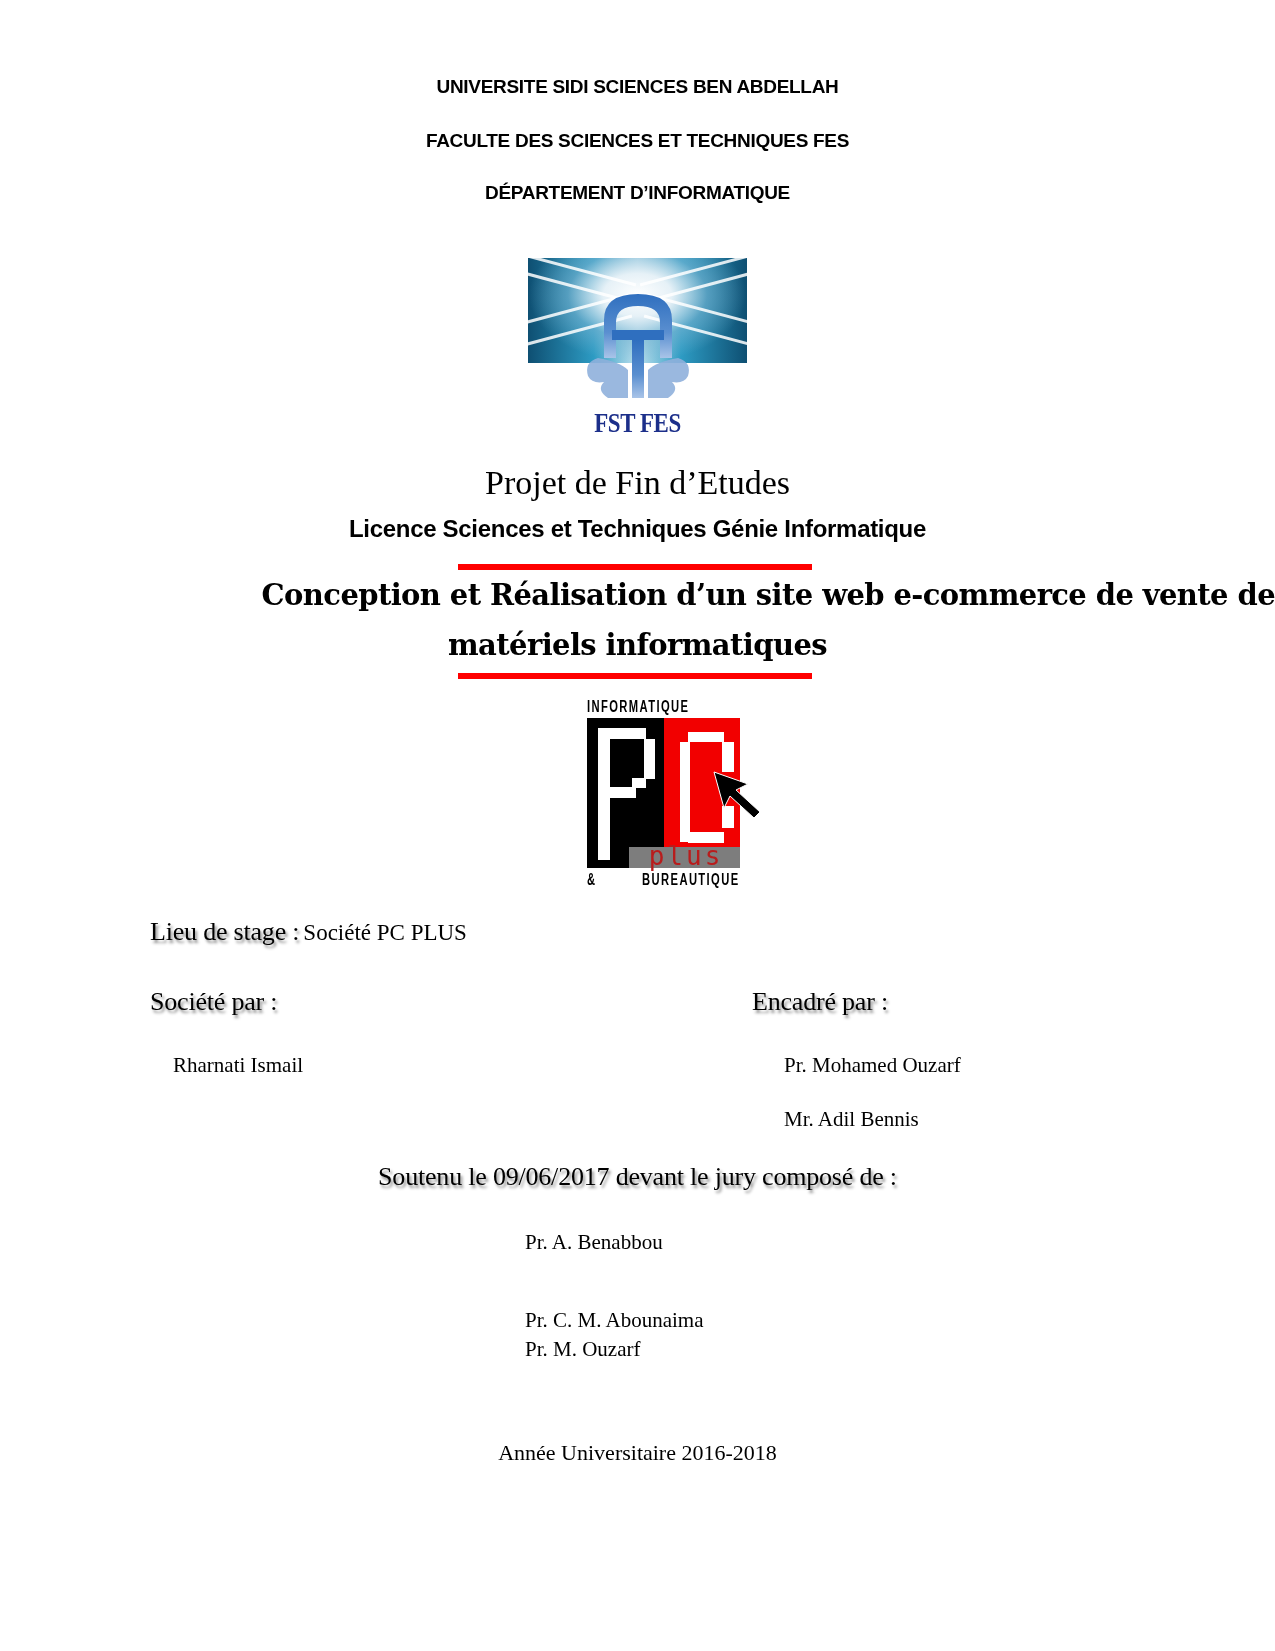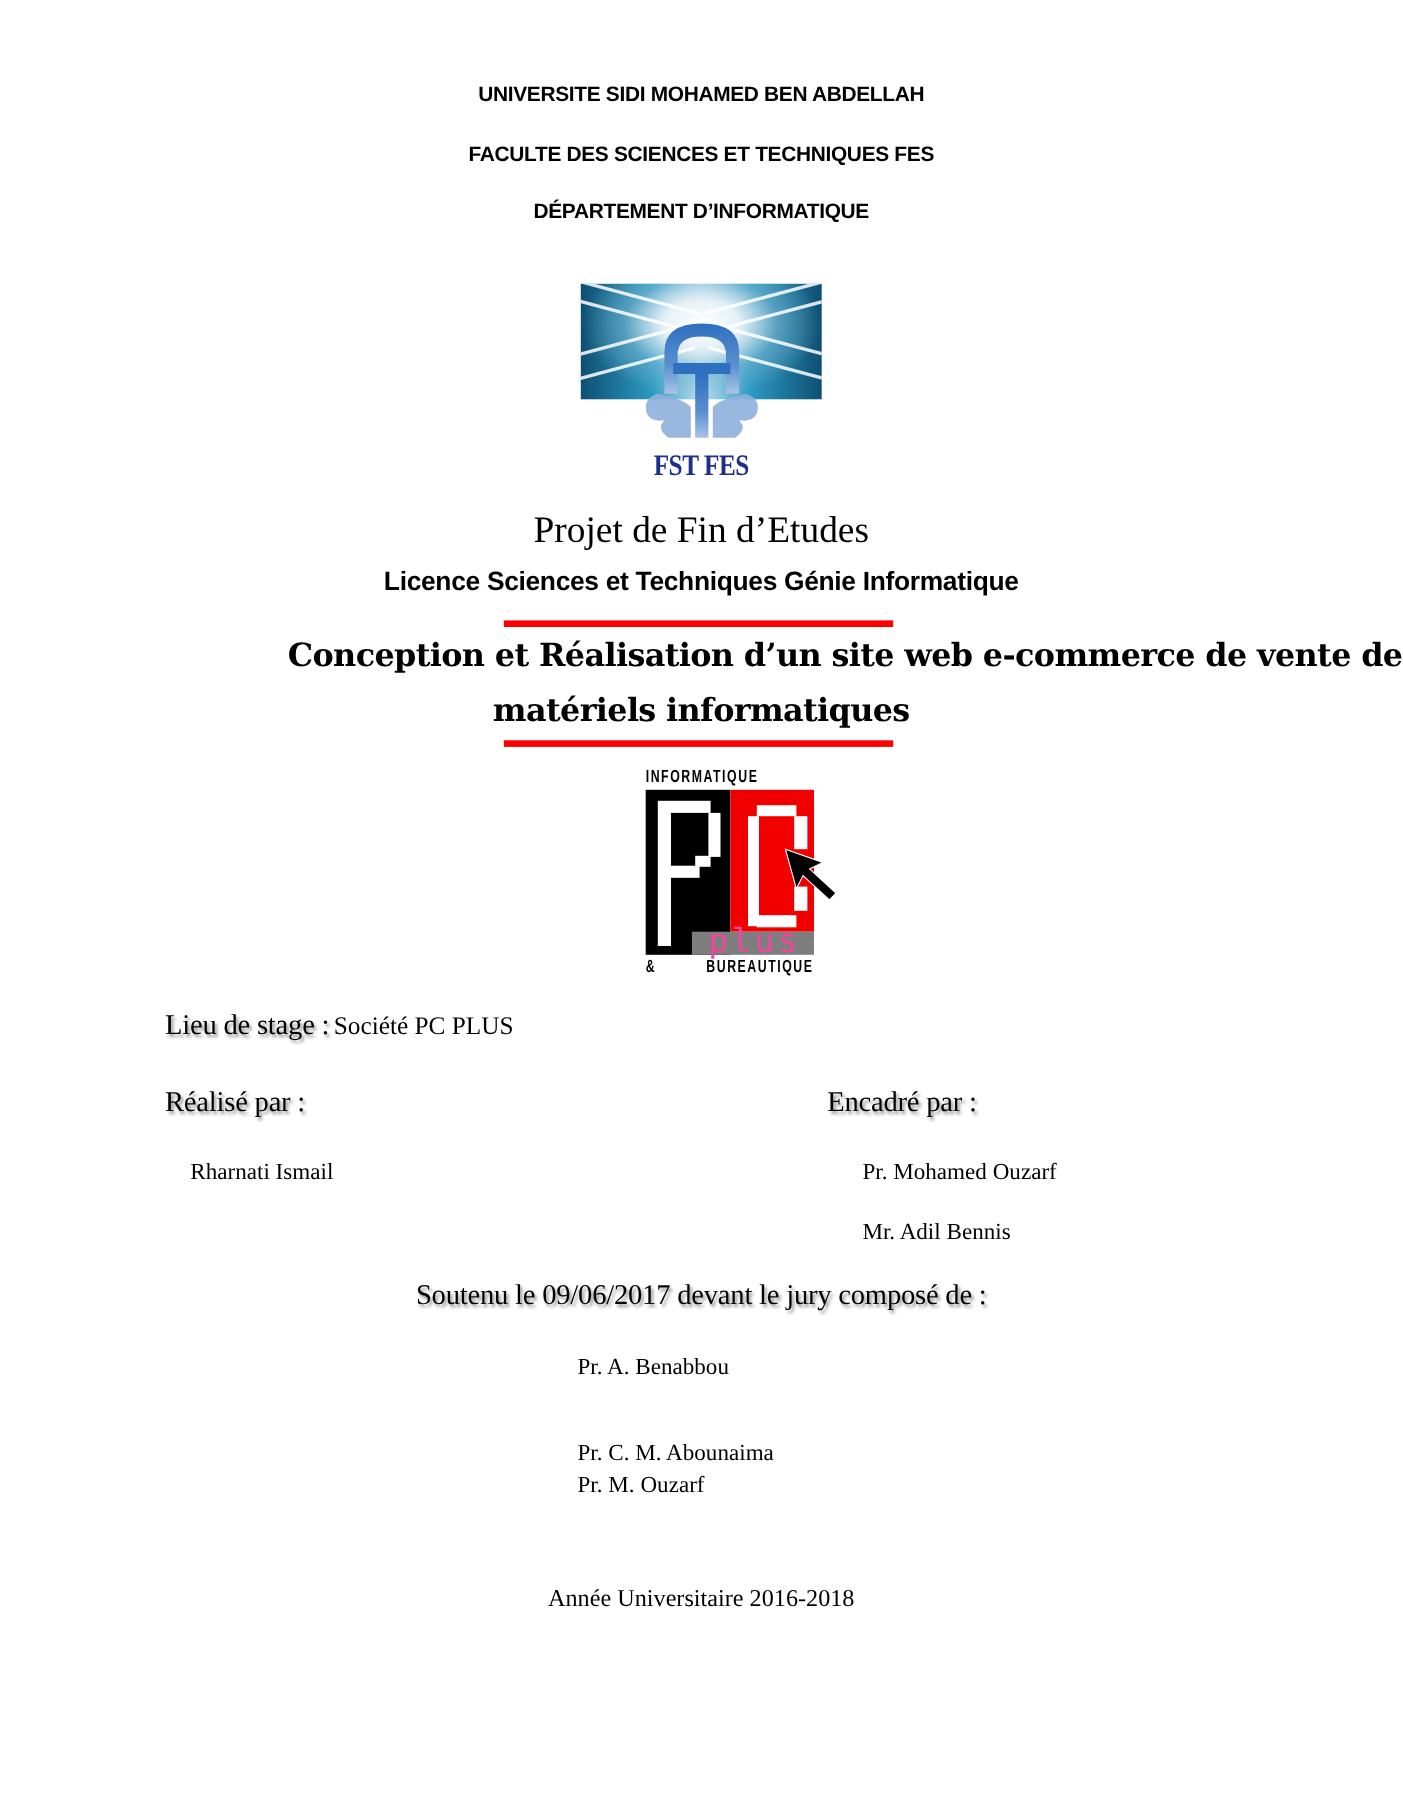--- a/index.html
+++ b/index.html
@@ -130,43 +130,43 @@
       left: 45px; top: 149px;
       width: 111px; height: 21px;
       background: #7d7d7d;
     }
     .pc-plus-text {
       position: absolute;
       left: 50px; top: 145px;
       width: 104px;
       text-align: center;
       font-family: "DejaVu Sans Mono", "Liberation Mono", monospace;
-      font-size: 30px;
+      font-size: 26px;
       line-height: 26px;
-      color: #ec4899;
+      color: #b91c1c;
       letter-spacing: 3px;
     }
     .pc-glyph {
       position: absolute;
       left: 0; top: 0;
     }
 
     
     .label-lg {
       font-size: 26px;
       letter-spacing: -0.2px;
     }
     .name-md {
       font-size: 21px;
     }
   </style>
 </head>
 <body>
 
-<div class="center-line calibri-b header-line" style="top:76px;">UNIVERSITE SIDI MOHAMED BEN ABDELLAH</div>
+<div class="center-line calibri-b header-line" style="top:76px;">UNIVERSITE SIDI SCIENCES BEN ABDELLAH</div>
 <div class="center-line calibri-b header-line" style="top:130px;">FACULTE DES SCIENCES ET TECHNIQUES FES</div>
 <div class="center-line calibri-b header-line" style="top:182px;">DÉPARTEMENT D’INFORMATIQUE</div>
 
 <div class="fst-logo">
   <div class="fst-banner">
     <div class="fst-stripe" style="left:-10px; top:10px; transform:rotate(15deg);"></div>
     <div class="fst-stripe" style="left:-10px; top:28px; transform:rotate(15deg);"></div>
     <div class="fst-stripe" style="left:-14px; top:50px; transform:rotate(-15deg);"></div>
     <div class="fst-stripe" style="left:-14px; top:72px; transform:rotate(-15deg);"></div>
     <div class="fst-stripe" style="left:110px; top:10px; transform:rotate(-15deg);"></div>
@@ -228,21 +228,21 @@
   <div class="pc-gray"></div>
   <div class="pc-plus-text">plus</div>
   <div class="pc-bottom-text">&amp; BUREAUTIQUE</div>
 </div>
 
 <div class="abs" style="left:150px; top:917px; white-space:nowrap;">
   <span class="serif-b label-lg shadowed">Lieu de stage :</span>
   <span class="serif-b" style="font-size:23px;">Société PC PLUS</span>
 </div>
 
-<div class="abs serif-b label-lg shadowed" style="left:150px; top:987px; white-space:nowrap;">Réalisé par :</div>
+<div class="abs serif-b label-lg shadowed" style="left:150px; top:987px; white-space:nowrap;">Société par :</div>
 <div class="abs serif-b name-md" style="left:173px; top:1053px; white-space:nowrap;">Rharnati Ismail</div>
 
 <div class="abs serif-b label-lg shadowed" style="left:752px; top:987px; white-space:nowrap;">Encadré par :</div>
 <div class="abs serif-b name-md" style="left:784px; top:1053px; white-space:nowrap;">Pr. Mohamed Ouzarf</div>
 <div class="abs serif-b name-md" style="left:784px; top:1107px; white-space:nowrap;">Mr. Adil Bennis</div>
 
 <div class="center-line serif-b label-lg shadowed" style="top:1162px;">Soutenu le 09/06/2017 devant le jury composé de :</div>
 <div class="abs serif-b name-md" style="left:525px; top:1230px; white-space:nowrap;">Pr. A. Benabbou</div>
 <div class="abs serif-b name-md" style="left:525px; top:1284px; white-space:nowrap;margin-top:24px;">Pr. C. M. Abounaima</div>
 <div class="abs serif-b name-md" style="left:525px; top:1337px; white-space:nowrap;">Pr. M. Ouzarf</div>

